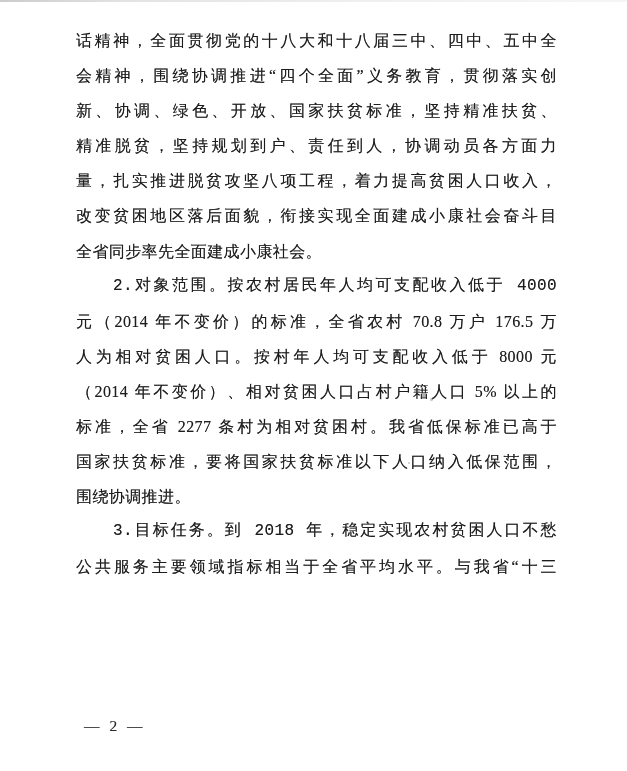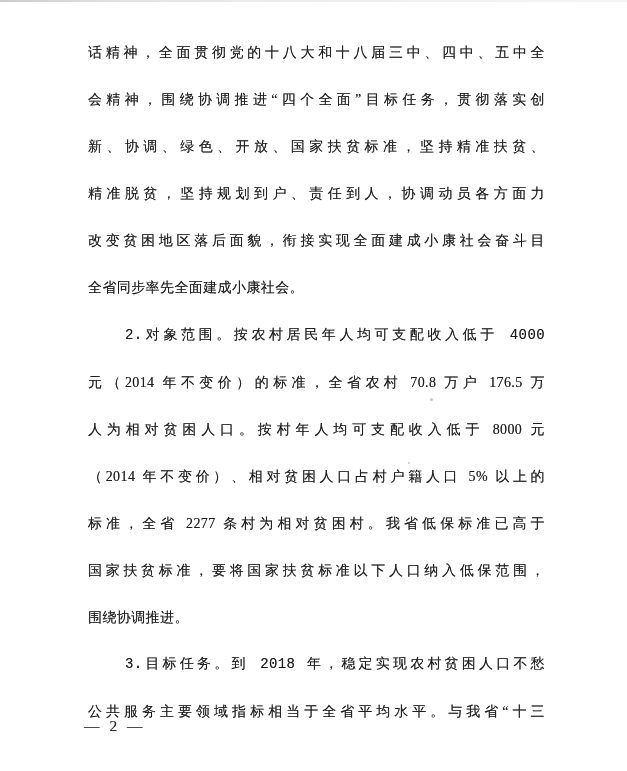--- a/index.html
+++ b/index.html
@@ -28,23 +28,23 @@
     background: linear-gradient(to right, #bfbfbf 0%, #dcdcdc 20%, #ececec 60%, #f3f3f3 100%);
     opacity: 0.8;
   }
   .text-block {
     position: absolute;
     left: 72px;
     top: 21px;
     width: 489px;
   }
   .line {
-    margin: 16px;
+    margin: 4px;
     padding: 0;
-    font-size: 14px;
+    font-size: 16px;
     line-height: 31.1px;
     letter-spacing: 0.4px;
     text-align: justify;
     text-align-last: justify;
     -moz-text-align-last: justify;
     text-justify: inter-character;
     white-space: normal;
     
     text-shadow: 0 0 0.4px rgba(20, 20, 20, 0.55);
   }
@@ -77,23 +77,24 @@
   .speck-2 { left: 408px; top: 462px; width: 2px; height: 2px; }
 </style>
 </head>
 <body>
 
 <div class="page">
   <div class="scan-artifact-top"></div>
 
   <main class="text-block">
     <p class="line">话精神，全面贯彻党的十八大和十八届三中、四中、五中全</p>
-    <p class="line">会精神，围绕协调推进“四个全面”目标任务，贯彻落实创</p>
+    <p class="line">会精神，围绕协调推进“四个全面”义务教育，贯彻落实创</p>
     <p class="line">新、协调、绿色、开放、国家扶贫标准，坚持精准扶贫、</p>
     <p class="line">精准脱贫，坚持规划到户、责任到人，协调动员各方面力</p>
+    <p class="line">量，扎实推进脱贫攻坚八项工程，着力提高贫困人口收入，</p>
     <p class="line">改变贫困地区落后面貌，衔接实现全面建成小康社会奋斗目</p>
     <p class="line para-end">全省同步率先全面建成小康社会。</p>
     <p class="line indent">2.对象范围。按农村居民年人均可支配收入低于 4000</p>
     <p class="line">元（2014 年不变价）的标准，全省农村 70.8 万户 176.5 万</p>
     <p class="line">人为相对贫困人口。按村年人均可支配收入低于 8000 元</p>
     <p class="line">（2014 年不变价）、相对贫困人口占村户籍人口 5% 以上的</p>
     <p class="line">标准，全省 2277 条村为相对贫困村。我省低保标准已高于</p>
     <p class="line">国家扶贫标准，要将国家扶贫标准以下人口纳入低保范围，</p>
     <p class="line para-end">围绕协调推进。</p>
     <p class="line indent">3.目标任务。到 2018 年，稳定实现农村贫困人口不愁</p>

